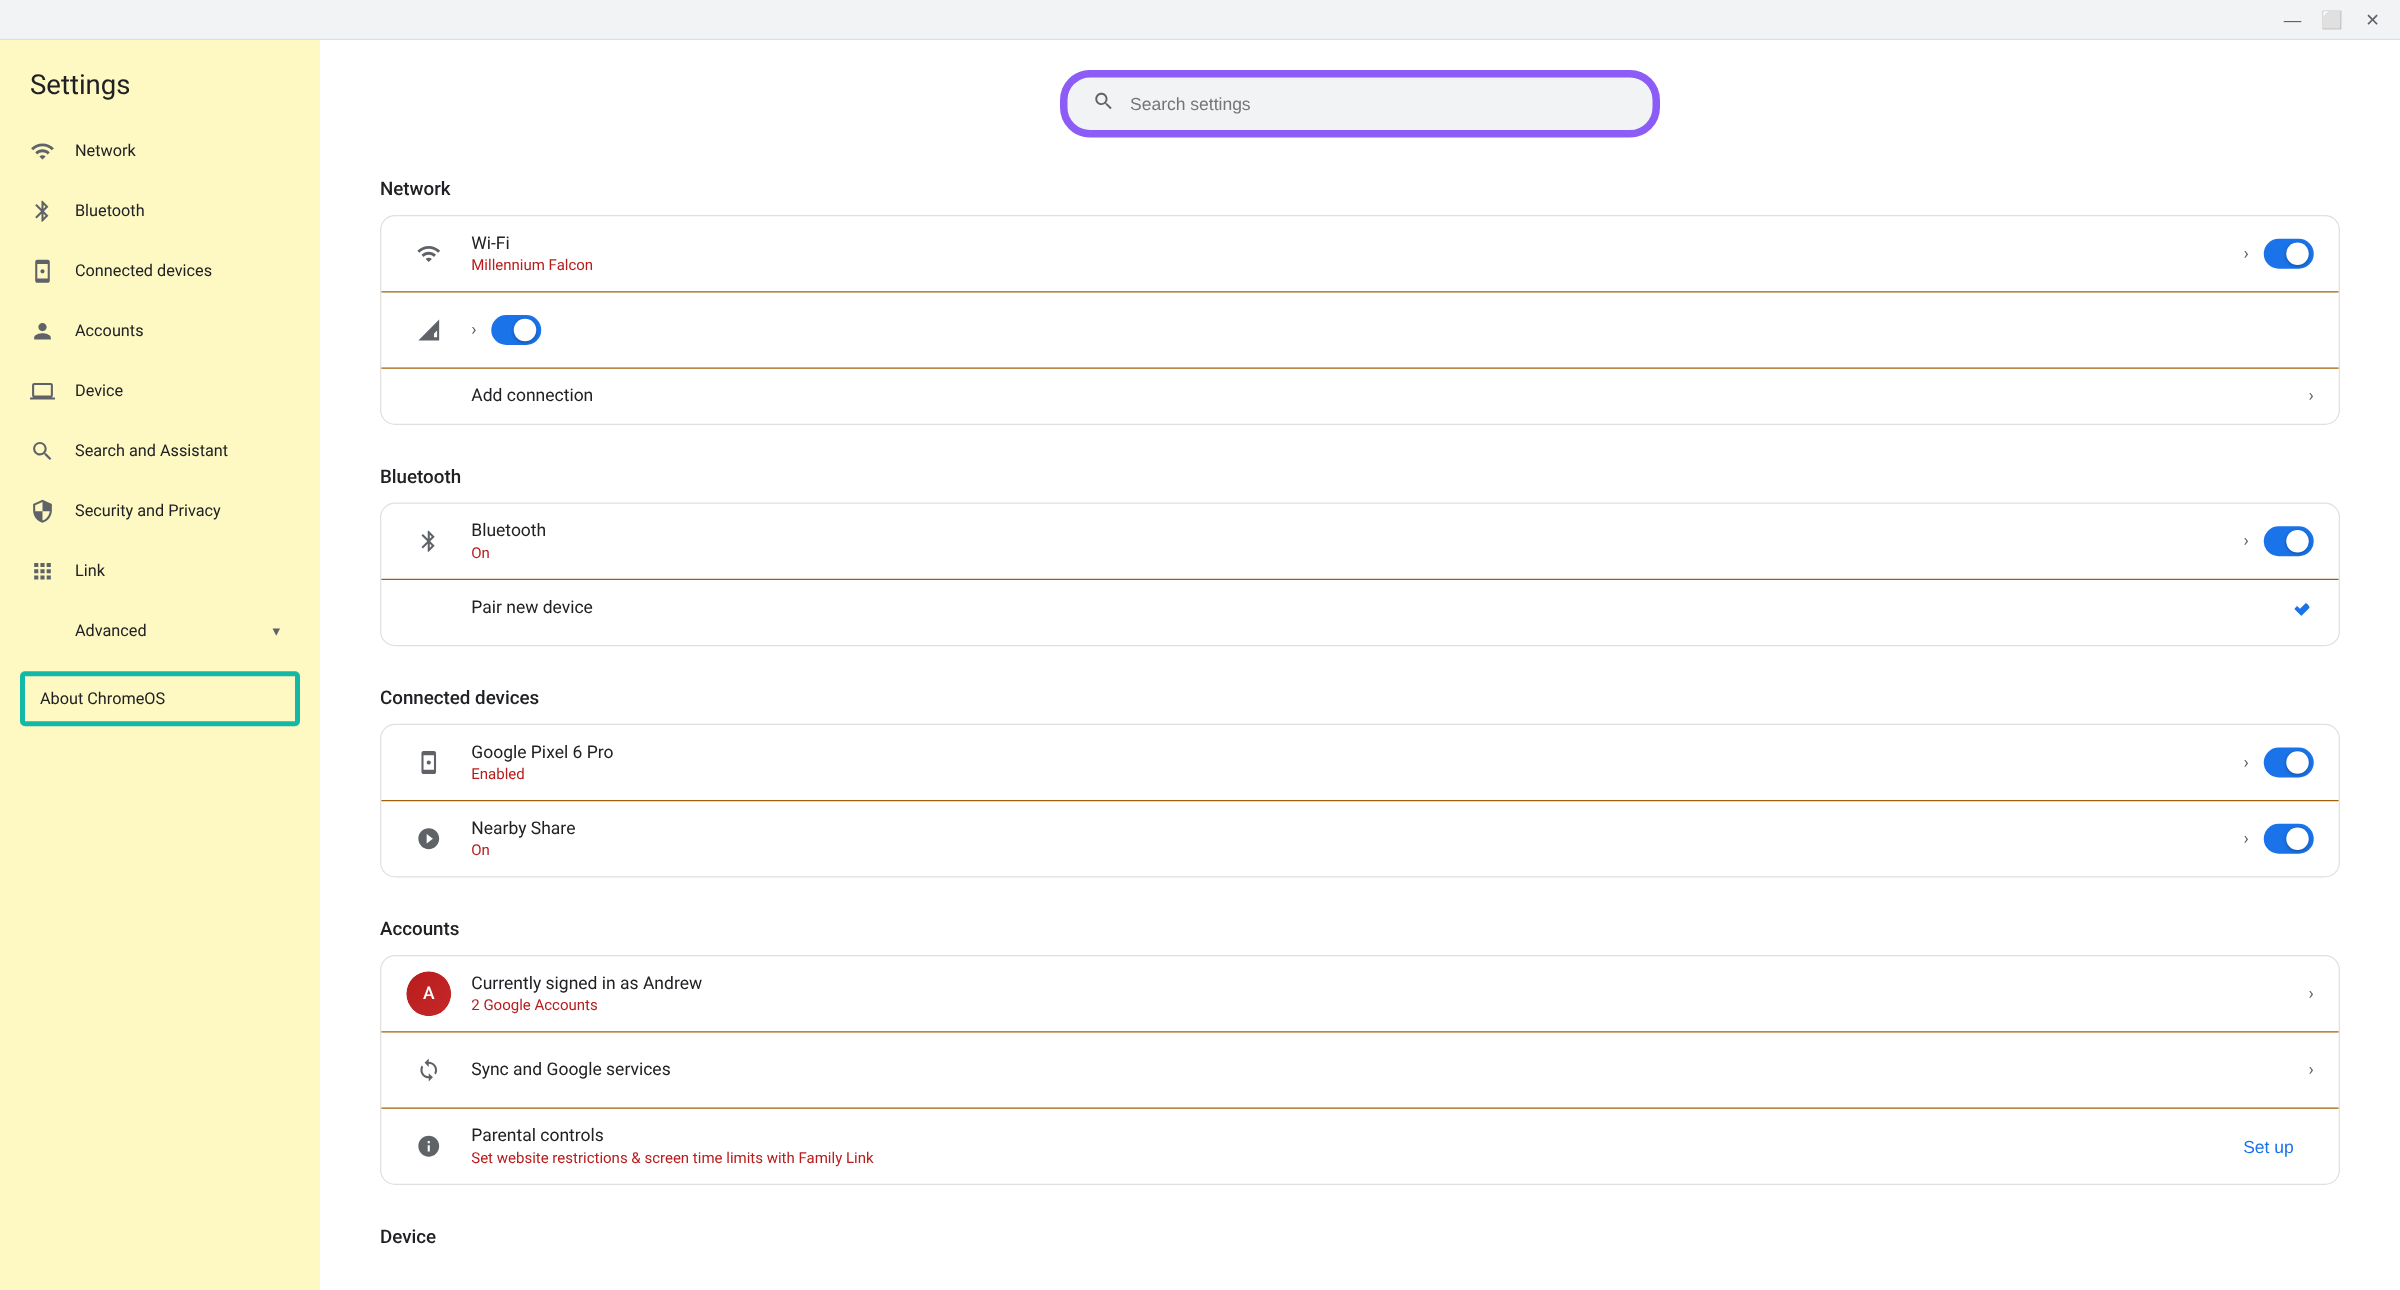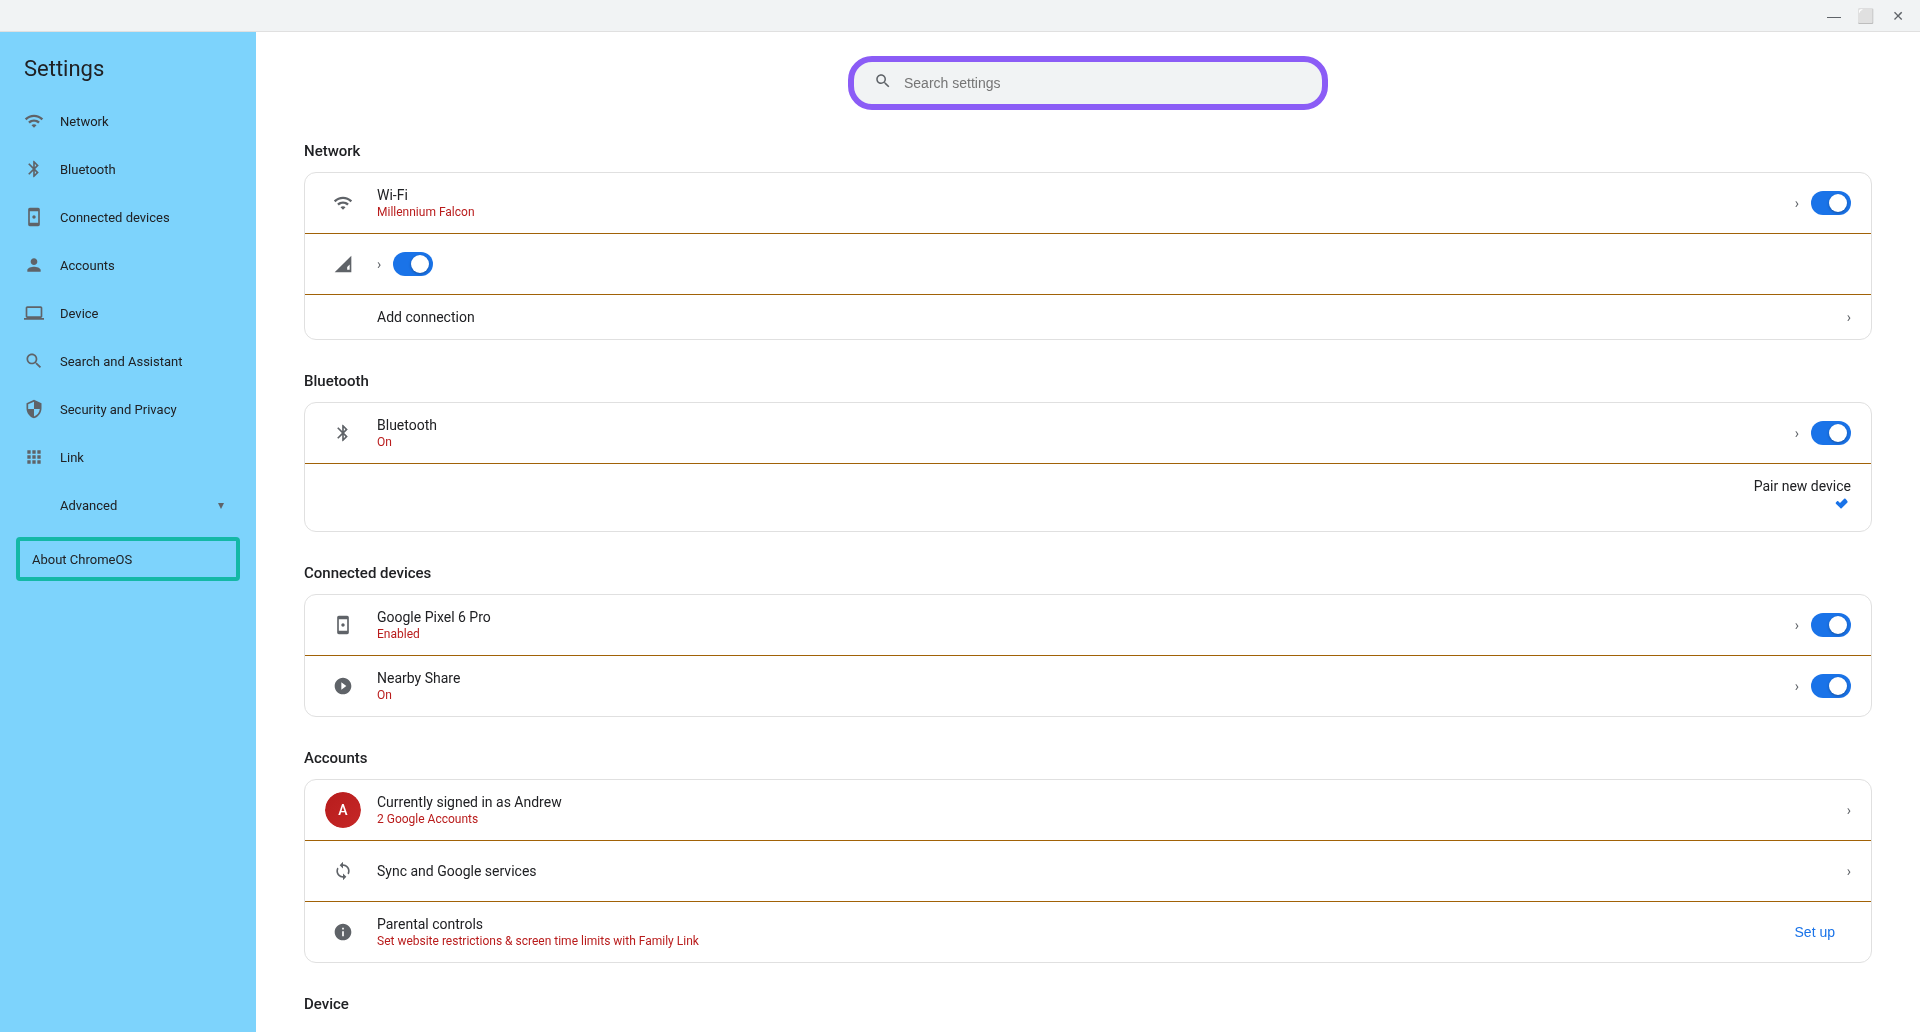--- a/index.html
+++ b/index.html
@@ -7,21 +7,21 @@
 
     
     .titlebar { height: 32px; background: #f1f3f4; display: flex; align-items: center; justify-content: flex-end; padding: 0 8px; border-bottom: 1px solid #e0e0e0; }
     .titlebar-controls { display: flex; gap: 4px; }
     .titlebar-btn { width: 28px; height: 28px; border: none; background: transparent; cursor: pointer; display: flex; align-items: center; justify-content: center; font-size: 14px; color: #5f6368; border-radius: 4px; }
 
     
     .app { display: flex; flex: 1; height: calc(1032px - 32px); }
 
     
-    .sidebar { width: 256px; background: #7dd3fc; padding: 16px 0; overflow-y: auto; border-right: none; flex-shrink: 0; }
+    .sidebar { width: 256px; background: #fef9c3; padding: 16px 0; overflow-y: auto; border-right: none; flex-shrink: 0; }
     .sidebar-title { font-size: 22px; font-weight: 400; padding: 8px 24px 16px; color: #202124; }
     .sidebar-item { display: flex; align-items: center; padding: 10px 24px; cursor: pointer; border-radius: 0 24px 24px 0; margin-right: 8px; gap: 16px; min-height: 48px; }
     .sidebar-item .item-icon { width: 20px; height: 20px; display: flex; align-items: center; justify-content: center; color: #5f6368; flex-shrink: 0; }
     .sidebar-item .item-label { font-size: 13px; color: #202124; font-weight: 400; }
     .sidebar-item .chevron { margin-left: auto; color: #5f6368; font-size: 12px; }
 
     .about-chromeos-box { border: 4px solid #14b8a6; border-radius: 4px; margin: 8px 16px; padding: 8px 12px; cursor: pointer; display: flex; align-items: center; min-height: 44px; }
     .about-label { font-size: 13px; color: #202124; }
 
     
@@ -53,21 +53,21 @@
     .toggle input { opacity: 0; width: 0; height: 0; }
     .toggle-slider { position: absolute; top: 0; left: 0; right: 0; bottom: 0; background: #1a73e8; border-radius: 12px; transition: 0.2s; cursor: pointer; }
     .toggle-slider:before { position: absolute; content: ""; height: 18px; width: 18px; left: 18px; top: 3px; background: white; border-radius: 50%; transition: 0.2s; box-shadow: 0 1px 3px rgba(0,0,0,0.3); }
 
     
     .add-connection { display: flex; padding: 14px 20px; cursor: pointer; }
     .add-connection-label { font-size: 14px; color: #202124; flex: 1; padding-left: 52px; }
     .add-connection-chevron { color: #5f6368; }
 
     
-    .pair-device { display: flex; align-items: flex-end; padding: 14px 20px; cursor: pointer; flex-direction: column; }
+    .pair-device { display: flex; align-items: flex-start; padding: 14px 20px; cursor: pointer; }
     .pair-device-label { font-size: 14px; color: #202124; flex: 1; padding-left: 52px; }
     .pair-icon { color: #1a73e8; }
 
     
     .setup-btn { background: transparent; border: none; color: #1a73e8; font-size: 14px; font-weight: 500; cursor: pointer; padding: 8px 16px; border-radius: 4px; }
 
     
     .avatar { width: 36px; height: 36px; border-radius: 50%; overflow: hidden; flex-shrink: 0; }
     .avatar-img { width: 100%; height: 100%; object-fit: cover; background: linear-gradient(135deg, #d32f2f, #c62828); display: flex; align-items: center; justify-content: center; color: white; font-weight: 500; font-size: 16px; }
 

